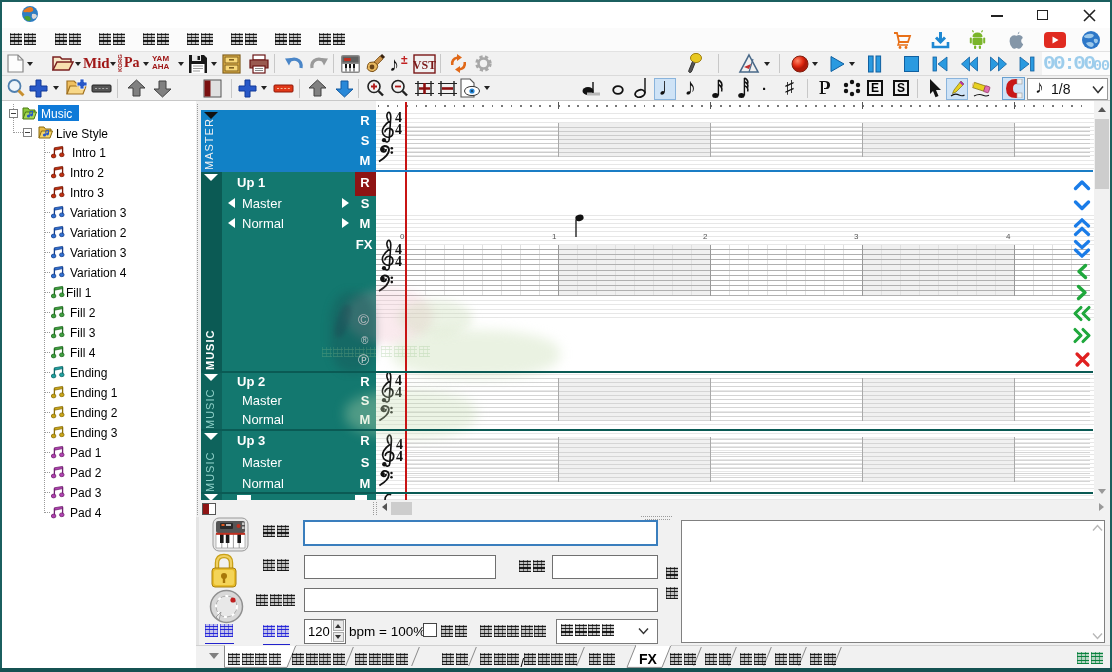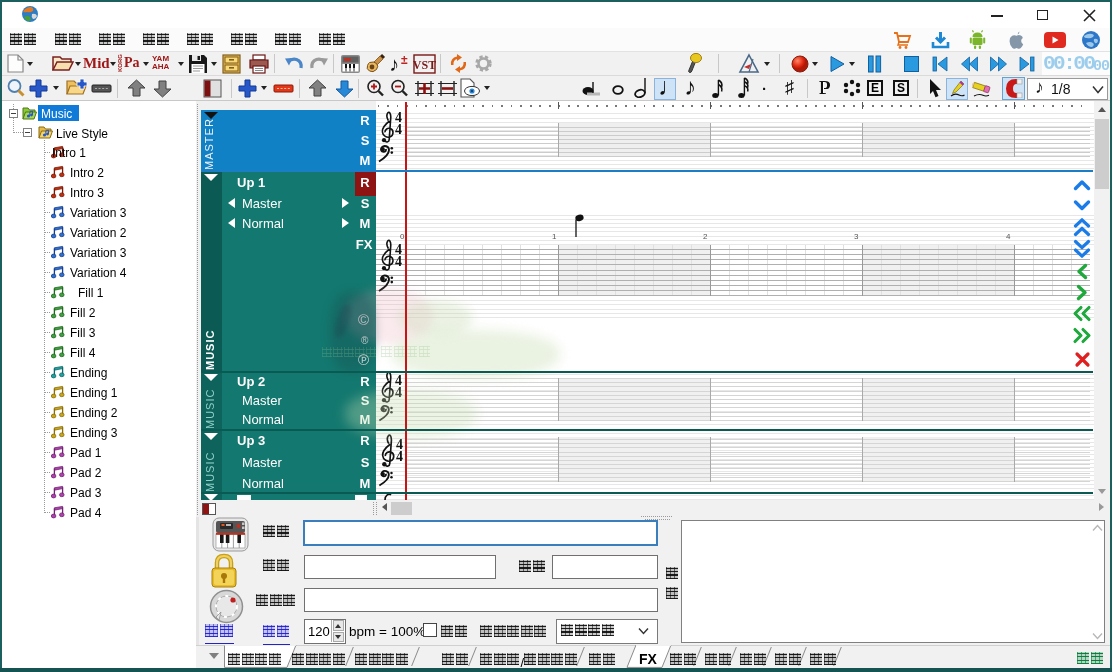--- a/index.html
+++ b/index.html
@@ -420,21 +420,21 @@
 <div class="dotv" style="left:44px;top:140px;height:373px"></div>
 <div class="doth" style="left:45px;top:152px;width:6px"></div>
 <svg class="abs" style="left:51px;top:145px" width="14" height="14" viewBox="0 0 14 14">
       <g fill="#c03010" stroke="#7a1a06" stroke-width="0.8">
         <path d="M3.4 2.8 L11.6 1.4 L11.6 3.6 L3.4 5.2 Z"></path>
         <path d="M3.4 3.5 V10.5 M11.6 2.2 V9.3" stroke-width="1.3" fill="none"></path>
         <ellipse cx="2.6" cy="11" rx="2.3" ry="1.9"></ellipse>
         <ellipse cx="10.8" cy="9.8" rx="2.3" ry="1.9"></ellipse>
       </g>
     </svg>
-<div class="ti" style="left:52px;top:146px">Intro 1</div>
+<div class="ti" style="left:72px;top:146px">Intro 1</div>
 <div class="doth" style="left:45px;top:172px;width:6px"></div>
 <svg class="abs" style="left:51px;top:165px" width="14" height="14" viewBox="0 0 14 14">
       <g fill="#c03010" stroke="#7a1a06" stroke-width="0.8">
         <path d="M3.4 2.8 L11.6 1.4 L11.6 3.6 L3.4 5.2 Z"></path>
         <path d="M3.4 3.5 V10.5 M11.6 2.2 V9.3" stroke-width="1.3" fill="none"></path>
         <ellipse cx="2.6" cy="11" rx="2.3" ry="1.9"></ellipse>
         <ellipse cx="10.8" cy="9.8" rx="2.3" ry="1.9"></ellipse>
       </g>
     </svg>
 <div class="ti" style="left:70px;top:166px">Intro 2</div>
@@ -490,21 +490,21 @@
 <div class="ti" style="left:70px;top:266px">Variation 4</div>
 <div class="doth" style="left:45px;top:292px;width:6px"></div>
 <svg class="abs" style="left:51px;top:285px" width="14" height="14" viewBox="0 0 14 14">
       <g fill="#3fa03f" stroke="#1f6a1f" stroke-width="0.8">
         <path d="M3.4 2.8 L11.6 1.4 L11.6 3.6 L3.4 5.2 Z"></path>
         <path d="M3.4 3.5 V10.5 M11.6 2.2 V9.3" stroke-width="1.3" fill="none"></path>
         <ellipse cx="2.6" cy="11" rx="2.3" ry="1.9"></ellipse>
         <ellipse cx="10.8" cy="9.8" rx="2.3" ry="1.9"></ellipse>
       </g>
     </svg>
-<div class="ti" style="left:78px;top:286px">Fill 1</div>
+<div class="ti" style="left:66px;top:286px">Fill 1</div>
 <div class="doth" style="left:45px;top:312px;width:6px"></div>
 <svg class="abs" style="left:51px;top:305px" width="14" height="14" viewBox="0 0 14 14">
       <g fill="#3fa03f" stroke="#1f6a1f" stroke-width="0.8">
         <path d="M3.4 2.8 L11.6 1.4 L11.6 3.6 L3.4 5.2 Z"></path>
         <path d="M3.4 3.5 V10.5 M11.6 2.2 V9.3" stroke-width="1.3" fill="none"></path>
         <ellipse cx="2.6" cy="11" rx="2.3" ry="1.9"></ellipse>
         <ellipse cx="10.8" cy="9.8" rx="2.3" ry="1.9"></ellipse>
       </g>
     </svg>
 <div class="ti" style="left:70px;top:306px">Fill 2</div>

